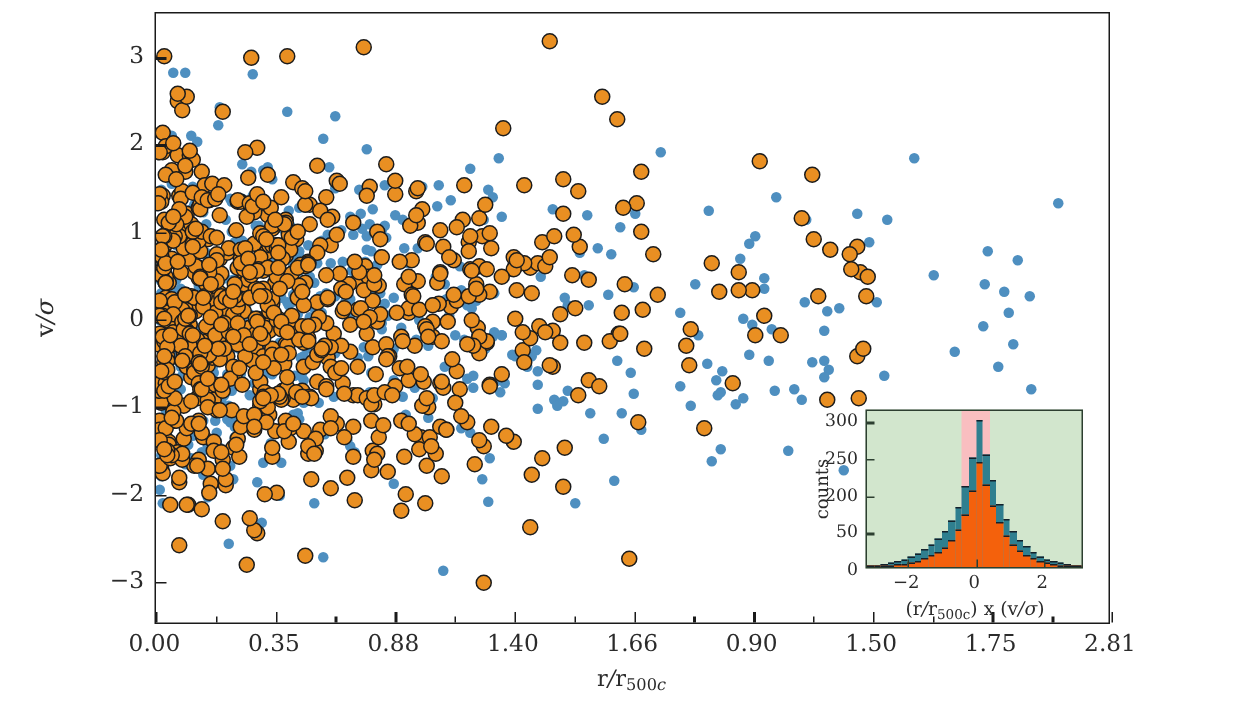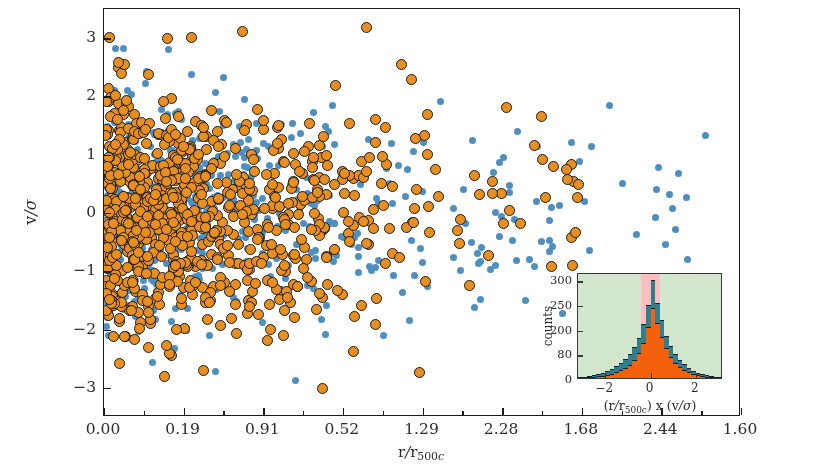--- a/index.html
+++ b/index.html
@@ -1471,28 +1471,28 @@
         <div class="tick-y" style="top: 262.286px;"></div>
         <div class="tick-y" style="top: 204px;"></div>
         <div class="tick-y" style="top: 145.714px;"></div>
         <div class="tick-y" style="top: 87.4286px;"></div>
         <div class="tick-y" style="top: 29.1429px;"></div>
       </div>
   </div>
 
   <div id="main-ticklabels">
       <div class="lbl-x" style="left: 103px;">0.00</div>
-      <div class="lbl-x" style="left: 182.625px;">0.19</div>
-      <div class="lbl-x" style="left: 262.25px;">0.91</div>
-      <div class="lbl-x" style="left: 341.875px;">0.52</div>
-      <div class="lbl-x" style="left: 421.5px;">1.29</div>
-      <div class="lbl-x" style="left: 501.125px;">2.28</div>
-      <div class="lbl-x" style="left: 580.75px;">1.68</div>
-      <div class="lbl-x" style="left: 660.375px;">2.44</div>
-      <div class="lbl-x" style="left: 740px;">1.60</div>
+      <div class="lbl-x" style="left: 182.625px;">0.35</div>
+      <div class="lbl-x" style="left: 262.25px;">0.88</div>
+      <div class="lbl-x" style="left: 341.875px;">1.40</div>
+      <div class="lbl-x" style="left: 421.5px;">1.66</div>
+      <div class="lbl-x" style="left: 501.125px;">0.90</div>
+      <div class="lbl-x" style="left: 580.75px;">1.50</div>
+      <div class="lbl-x" style="left: 660.375px;">1.75</div>
+      <div class="lbl-x" style="left: 740px;">2.81</div>
       <div class="lbl-y" style="top: 386.857px; width: 60px; margin-left: -60px; padding-right: 0px; left: 96px;">−3</div>
       <div class="lbl-y" style="top: 328.571px; width: 60px; margin-left: -60px; padding-right: 0px; left: 96px;">−2</div>
       <div class="lbl-y" style="top: 270.286px; width: 60px; margin-left: -60px; padding-right: 0px; left: 96px;">−1</div>
       <div class="lbl-y" style="top: 212px; width: 60px; margin-left: -60px; padding-right: 0px; left: 96px;">0</div>
       <div class="lbl-y" style="top: 153.714px; width: 60px; margin-left: -60px; padding-right: 0px; left: 96px;">1</div>
       <div class="lbl-y" style="top: 95.4286px; width: 60px; margin-left: -60px; padding-right: 0px; left: 96px;">2</div>
       <div class="lbl-y" style="top: 37.1429px; width: 60px; margin-left: -60px; padding-right: 0px; left: 96px;">3</div>
     </div>
 
   <div id="xlabel">
@@ -1579,21 +1579,21 @@
         <div class="itick-y" style="top: 32.0465px; z-index: 5;"></div>
         <div class="itick-y" style="top: 7.39535px; z-index: 5;"></div>
       </div>
   </div>
 
   <div id="inset-ticklabels">
       <div class="ilbl-x" style="left: 604.188px;">−2</div>
       <div class="ilbl-x" style="left: 649.5px;">0</div>
       <div class="ilbl-x" style="left: 694.812px;">2</div>
       <div class="ilbl-y" style="top: 379px; left: 534px; width: 38px;">0</div>
-      <div class="ilbl-y" style="top: 354.349px; left: 534px; width: 38px;">80</div>
+      <div class="ilbl-y" style="top: 354.349px; left: 534px; width: 38px;">50</div>
       <div class="ilbl-y" style="top: 329.698px; left: 534px; width: 38px;">200</div>
       <div class="ilbl-y" style="top: 305.047px; left: 534px; width: 38px;">250</div>
       <div class="ilbl-y" style="top: 280.395px; left: 534px; width: 38px;">300</div>
     </div>
 
   <div id="inset-xlabel">
     (r<span class="it">/</span>r<span class="sub">500c</span>) x (v<span class="it">/</span><span class="it">σ</span>)
   </div>
   <div id="inset-ylabel">counts</div>
 

